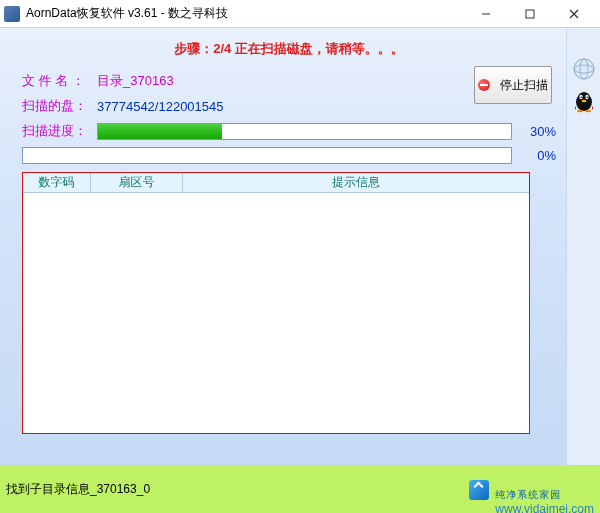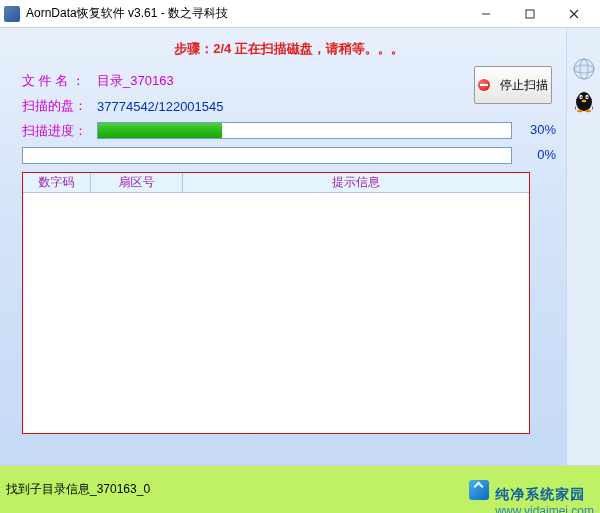--- a/index.html
+++ b/index.html
@@ -57,21 +57,21 @@
     
     .info-row {
       display: flex; align-items: center;
       font-size: 13px; margin-bottom: 7px;
     }
     .info-label { color: #d000d0; width: 75px; white-space: nowrap; }
     .info-value-purple { color: #d000d0; }
     .info-value-blue { color: #0030c0; font-size: 13px; }
     
     .progress-row {
-      display: flex; align-items: flex-start; margin-bottom: 7px;
+      display: flex; align-items: center; margin-bottom: 7px;
     }
     .progress-label { color: #d000d0; font-size: 13px; width: 75px; white-space: nowrap; }
     .progress-bar {
       flex: 1; height: 17px; background: #fff;
       border: 1px solid #7a9acc; position: relative; margin-right: 8px;
     }
     .progress-fill {
       height: 100%;
       background: linear-gradient(to bottom, #4fd040 0%, #2bbb1a 50%, #18a808 100%);
     }
@@ -80,21 +80,21 @@
     .grid {
       margin-top: 8px; background: #fff; border: 1px solid #d01010;
       height: 262px; display: flex; flex-direction: column;
       width: 508px;
     }
     .grid-head {
       display: flex; background: #e4f4ff; height: 20px;
       border-bottom: 1px solid #b0c8e0;
     }
     .gh-cell {
-      color: #a21caf; font-size: 12px; display: flex;
+      color: #0f766e; font-size: 12px; display: flex;
       align-items: center; justify-content: center;
       border-right: 1px solid #b0c8e0;
     }
     .gh-cell:last-child { border-right: none; }
     .gh1 { width: 68px; }
     .gh2 { width: 92px; }
     .gh3 { flex: 1; }
     .grid-body { flex: 1; background: #fff; }
     
     .statusbar {
@@ -109,21 +109,21 @@
       width: 20px; height: 20px; border-radius: 3px;
       background: linear-gradient(135deg, #4ab0f0, #0868c0);
       position: relative;
     }
     .brand-logo::after {
       content: ""; position: absolute; top: 3px; left: 6px;
       width: 5px; height: 5px; border: 2px solid #fff;
       border-bottom: none; border-right: none;
       transform: rotate(45deg);
     }
-    .brand-main { font-size: 14px; font-weight: bold; color: #1060a0; letter-spacing: 1px; margin-top: 24px; }
+    .brand-main { font-size: 10px; font-weight: normal; color: #1060a0; letter-spacing: 1px; margin-top: 24px; }
     .brand-url { font-size: 12px; color: #3080c0; }
   </style>
 </head>
 <body>
 
 <div class="titlebar">
   <div class="titlebar-icon"></div>
   <div class="titlebar-title">AornData恢复软件 v3.61  - 数之寻科技</div>
   <div class="win-controls">
     <div class="win-btn">

